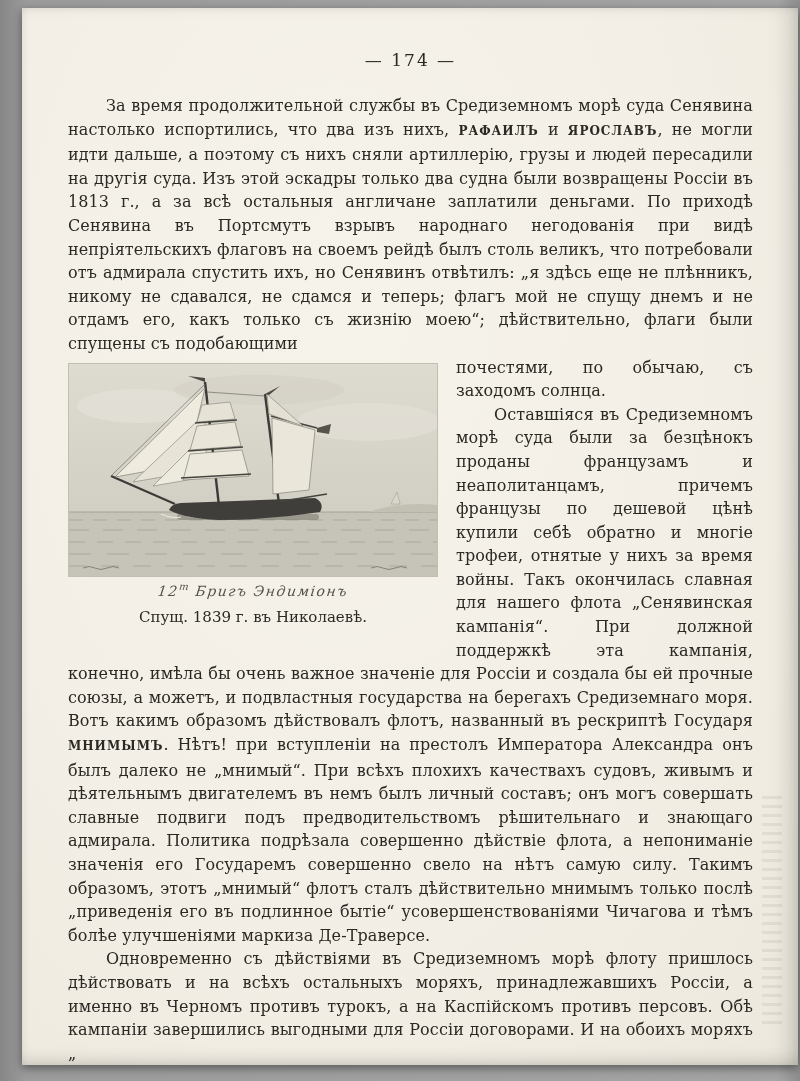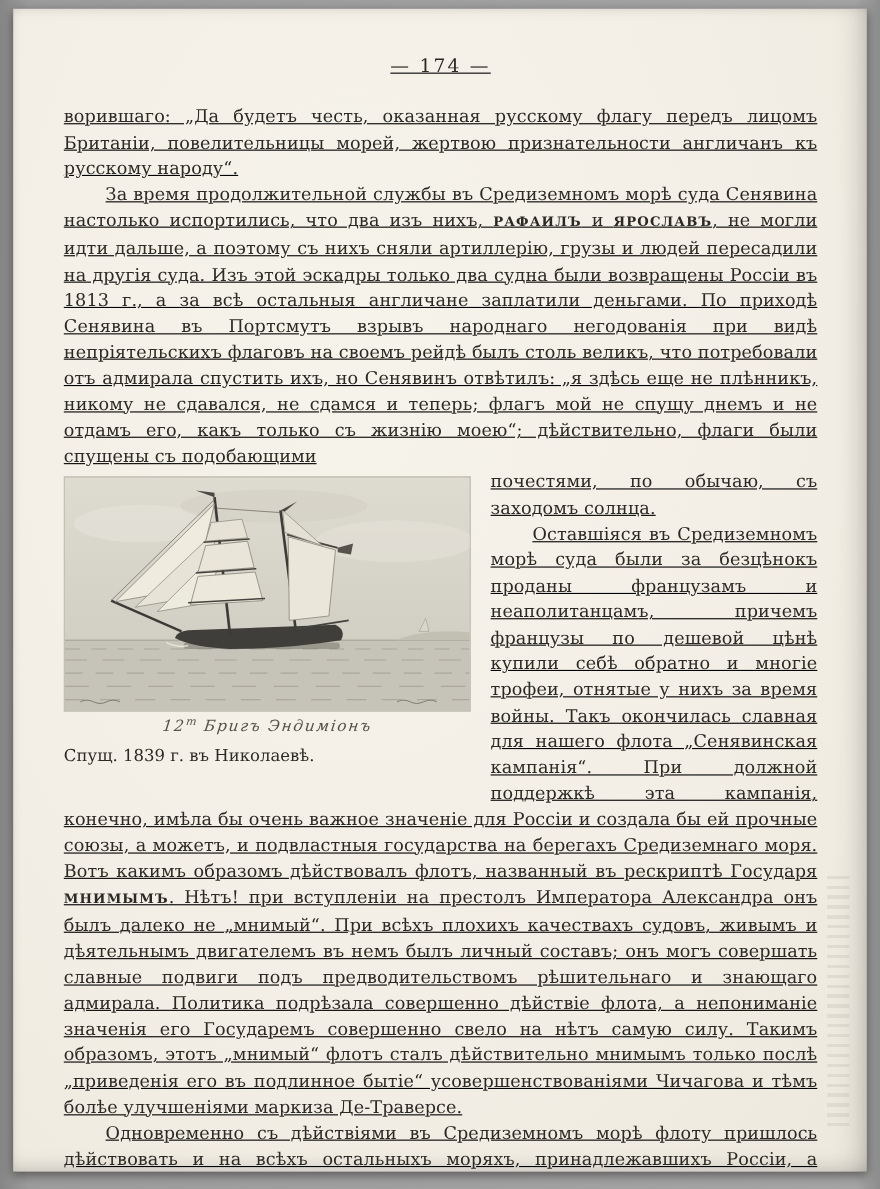--- a/index.html
+++ b/index.html
@@ -5,30 +5,29 @@
   * { margin:0; padding:0; box-sizing:border-box; }
   html,body { width:800px; height:1081px; }
   body {
     position:relative;
     width:800px; height:1081px;
     overflow:hidden;
     background:linear-gradient(90deg,#868686 0,#9c9c9c 26px,#a4a4a4 calc(100% - 22px),#8d8d8d 100%);
     font-family:"DejaVu Serif","Liberation Serif",serif;
   }
   .page {
-    position:absolute; left:12px; top:8px;
+    position:absolute; left:22px; top:8px;
     width:776px; height:1057px;
     background:radial-gradient(ellipse at 40% 30%, #f6f3ea 0%, #f3efe6 55%, #ece8dd 100%);
     padding:42px 45px 0 46px;
     overflow:hidden;
     box-shadow:0 3px 9px rgba(0,0,0,.45),
                inset -16px 0 26px -14px rgba(0,0,0,.25),
                inset 0 -12px 20px -12px rgba(0,0,0,.18),
                inset 3px 3px 10px -6px rgba(0,0,0,.15);
-    text-decoration:underline;
   }
   .page-number {
     text-align:center;
     font-size:17px;
     letter-spacing:2px;
     color:#2b2924;
     margin-bottom:24px;
   }
   .para {
     font-size:16px;
@@ -60,21 +59,21 @@
     font-style:italic;
     transform:skewX(-7deg);
     font-size:14px;
     letter-spacing:1.5px;
     color:#55524a;
     margin-top:4px;
     height:19px;
   }
   .handwritten sup { font-size:10px; }
   .fig-caption {
-    text-align:left;
+    text-align:center;
     font-size:15px;
     color:#2b2924;
     margin-top:8px;
   }
   .showthrough {
     position:absolute;
     right:16px; top:788px;
     width:20px; height:232px;
     background:repeating-linear-gradient(180deg, rgba(88,82,70,.20) 0 3px, transparent 3px 9px);
     filter:blur(.7px);
@@ -84,21 +83,20 @@
 </style>
 </head>
 <body>
 
 <div class="page">
 
   <div class="page-number">— 174 —</div>
 
   <div>
 
-    <p class="para">ворившаго: „Да будетъ честь, оказанная русскому флагу передъ лицомъ Британіи, повелительницы морей, жертвою признательности англичанъ къ русскому народу“.</p>
 
     <p class="para indent"><span>За время продолжительной службы въ Средиземномъ морѣ суда Сенявина настолько испортились, что два изъ нихъ, </span><span class="shipname">РАФАИЛЪ</span><span> и </span><span class="shipname">ЯРОСЛАВЪ</span><span>, не могли идти дальше, а поэтому съ нихъ сняли артиллерію, грузы и людей пересадили на другія суда. Изъ этой эскадры только два судна были возвращены Россіи въ 1813 г., а за всѣ остальныя англичане заплатили деньгами. По приходѣ Сенявина въ Портсмутъ взрывъ народнаго негодованія при видѣ непріятельскихъ флаговъ на своемъ рейдѣ былъ столь великъ, что потребовали отъ адмирала спустить ихъ, но Сенявинъ отвѣтилъ: „я здѣсь еще не плѣнникъ, никому не сдавался, не сдамся и теперь; флагъ мой не спущу днемъ и не отдамъ его, какъ только съ жизнію моею“; дѣйствительно, флаги были спущены съ подобающими</span></p>
 
     <figure class="figure">
       <div class="plate">
         <svg width="368" height="212" viewBox="0 0 368 212">
           <defs>
             <linearGradient id="sky" x1="0" y1="0" x2="0" y2="1">
               <stop offset="0" stop-color="#dedbd1"></stop>
               <stop offset="1" stop-color="#ccc9bf"></stop>

